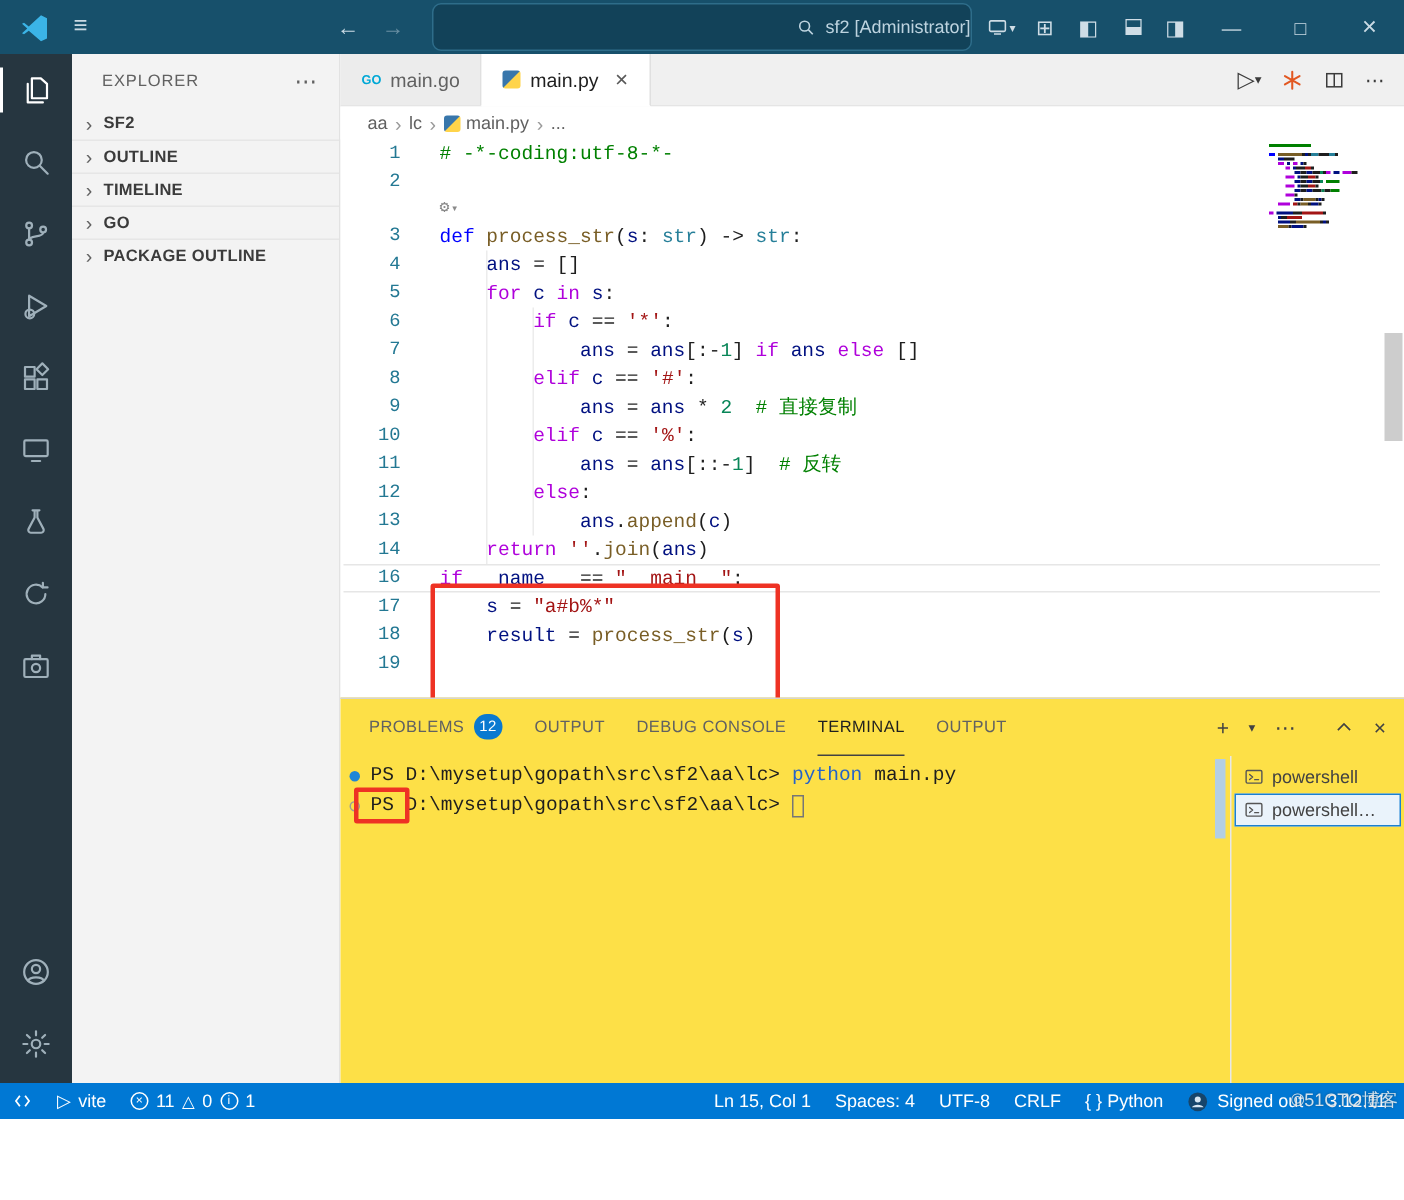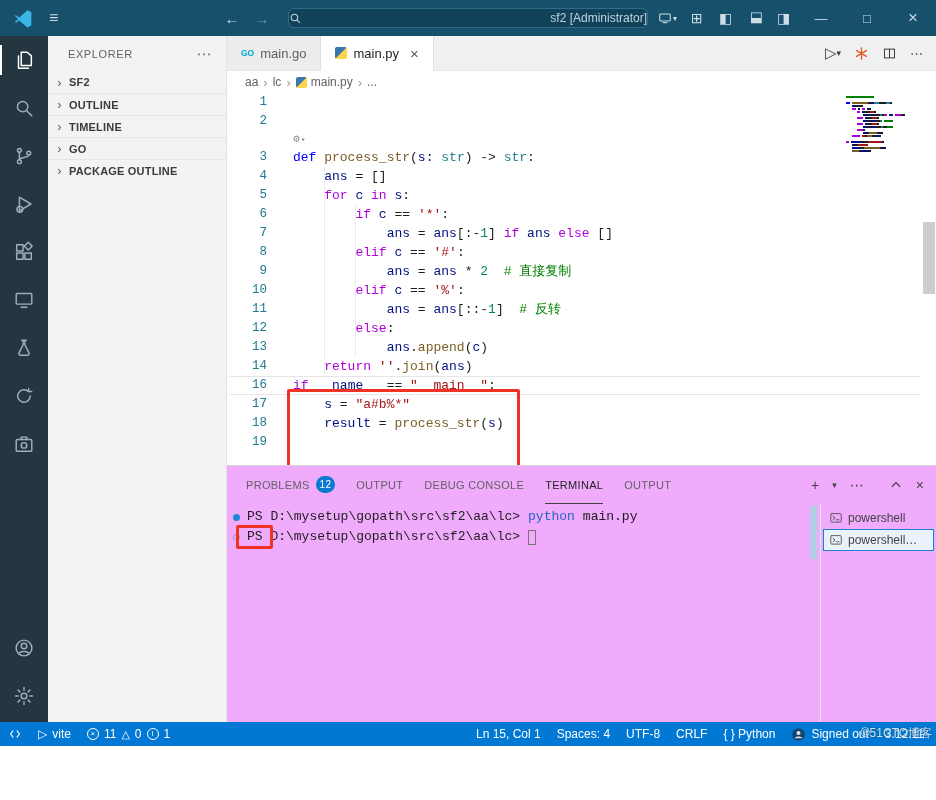--- a/index.html
+++ b/index.html
@@ -8,21 +8,21 @@
 svg{display:block}
 
 
 .titlebar{height:36px;background:#17506b;display:flex;align-items:center;position:relative;color:#c9dae4}
 .tb-left{display:flex;align-items:center;gap:16px;padding-left:13px}
 .logo{width:20px;height:20px}
 .tb-menu{font-size:16px}
 .tb-center{position:absolute;left:220px;top:0;height:36px;display:flex;align-items:center;gap:6px}
 .tb-arrow{font-size:15px;width:24px;text-align:center}
 .tb-arrow.dim{opacity:.45}
-.tb-search{width:360px;height:20px;margin-left:8px;background:#124259;border:1px solid #2e6d8a;border-radius:6px;display:flex;align-items:center;justify-content:space-between;gap:6px;font-size:12px;color:#bdd3df}
+.tb-search{width:360px;height:32px;margin-left:8px;background:#124259;border:1px solid #2e6d8a;border-radius:6px;display:flex;align-items:center;justify-content:flex-end;gap:6px;font-size:12px;color:#bdd3df}
 .tb-right{margin-left:auto;display:flex;align-items:center}
 .tb-ic{width:29px;height:36px;display:flex;align-items:center;justify-content:center;font-size:14px;color:#cfdde6}
 .tb-ic .dd{font-size:8px;margin-left:1px}
 .rotic{display:inline-block;transform:rotate(-90deg)}
 .win-btn{width:46px;height:36px;display:flex;align-items:center;justify-content:center;font-size:13px}
 .win-btn.close{font-size:17px}
 
 
 .main{display:flex;height:686px}
 .activitybar{width:48px;background:#263640;display:flex;flex-direction:column;align-items:center;color:#9fb0ba;flex:0 0 48px}
@@ -70,21 +70,21 @@
 .g1{left:97px;top:74px;height:209px}
 .g2{left:128px;top:112px;height:152px}
 .anno1{position:absolute;left:60px;top:296px;width:233px;height:81px;border:3px solid #ee3224;border-radius:2px;pointer-events:none}
 .minimap{position:absolute;top:3px;right:24px;width:66px}
 .mm-row{height:2px;margin-bottom:1px;display:flex}
 .mm-seg{height:2px;display:inline-block}
 .ed-scrollbar{position:absolute;top:0;right:0;width:14px;height:100%}
 .ed-thumb{position:absolute;top:129px;right:1px;width:12px;height:72px;background:#c4c4c4;opacity:.85}
 
 
-.panel{height:257px;border-top:1px solid #d4d4d4;display:flex;flex-direction:column;background:#f0abfc}
+.panel{height:257px;border-top:1px solid #d4d4d4;display:flex;flex-direction:column;background:#fde047}
 .panel-head{height:38px;display:flex;align-items:center;padding:0 12px 0 19px}
 .ptab{height:100%;display:flex;align-items:center;margin-right:21px;font-size:11px;letter-spacing:.3px;color:#616161;gap:6px;border-bottom:1px solid transparent}
 .ptab.active{color:#1f1f1f;border-bottom-color:#424242}
 .pbadge{min-width:17px;height:17px;border-radius:9px;background:#0a79d0;color:#fff;font-size:10px;display:inline-flex;align-items:center;justify-content:center;padding:0 4px}
 .panel-ic{margin-left:auto;display:flex;align-items:center;gap:13px;color:#424242;font-size:14px}
 .panel-ic .gap{margin-left:12px}
 .panel-ic svg{width:14px;height:14px}
 
 .terminal-wrap{flex:1;display:flex;min-height:0}
 .term-body{flex:1;position:relative;padding:3px 0 0 20px;font-family:"Liberation Mono","DejaVu Sans Mono",monospace;font-size:13px;line-height:20px;color:#1e1e1e}
@@ -312,21 +312,21 @@
         <span class="bc-item">
           <span>...</span>
         </span>
       </div>
 
     <div class="code-area">
       <div class="cur-line"></div>
       <div class="guide g1"></div>
       <div class="guide g2"></div>
       <div id="code-lines">
-          <div class="code-row"><span class="gutter-num">1</span></div>
+          <div class="code-row"><span class="gutter-num">1</span><span class="code-text"><span style="color: rgb(0, 128, 0);"># -*-coding:utf-8-*-</span></span></div>
           <div class="code-row"><span class="gutter-num">2</span><span class="code-text"></span></div>
           <div class="lens-row">
             <span class="gear-deco">⚙<span class="dd">▾</span></span>
           </div>
           <div class="code-row"><span class="gutter-num">3</span><span class="code-text"><span style="color: rgb(0, 0, 255);">def</span><span style="color: rgb(30, 30, 30);"> </span><span style="color: rgb(121, 94, 38);">process_str</span><span style="color: rgb(30, 30, 30);">(</span><span style="color: rgb(0, 16, 128);">s</span><span style="color: rgb(30, 30, 30);">: </span><span style="color: rgb(38, 127, 153);">str</span><span style="color: rgb(30, 30, 30);">) -&gt; </span><span style="color: rgb(38, 127, 153);">str</span><span style="color: rgb(30, 30, 30);">:</span></span></div>
           <div class="code-row"><span class="gutter-num">4</span><span class="code-text"><span style="color: rgb(30, 30, 30);">    </span><span style="color: rgb(0, 16, 128);">ans</span><span style="color: rgb(30, 30, 30);"> = []</span></span></div>
           <div class="code-row"><span class="gutter-num">5</span><span class="code-text"><span style="color: rgb(30, 30, 30);">    </span><span style="color: rgb(175, 0, 219);">for</span><span style="color: rgb(30, 30, 30);"> </span><span style="color: rgb(0, 16, 128);">c</span><span style="color: rgb(30, 30, 30);"> </span><span style="color: rgb(175, 0, 219);">in</span><span style="color: rgb(30, 30, 30);"> </span><span style="color: rgb(0, 16, 128);">s</span><span style="color: rgb(30, 30, 30);">:</span></span></div>
           <div class="code-row"><span class="gutter-num">6</span><span class="code-text"><span style="color: rgb(30, 30, 30);">        </span><span style="color: rgb(175, 0, 219);">if</span><span style="color: rgb(30, 30, 30);"> </span><span style="color: rgb(0, 16, 128);">c</span><span style="color: rgb(30, 30, 30);"> == </span><span style="color: rgb(163, 21, 21);">'*'</span><span style="color: rgb(30, 30, 30);">:</span></span></div>
           <div class="code-row"><span class="gutter-num">7</span><span class="code-text"><span style="color: rgb(30, 30, 30);">            </span><span style="color: rgb(0, 16, 128);">ans</span><span style="color: rgb(30, 30, 30);"> = </span><span style="color: rgb(0, 16, 128);">ans</span><span style="color: rgb(30, 30, 30);">[:-</span><span style="color: rgb(9, 134, 88);">1</span><span style="color: rgb(30, 30, 30);">] </span><span style="color: rgb(175, 0, 219);">if</span><span style="color: rgb(30, 30, 30);"> </span><span style="color: rgb(0, 16, 128);">ans</span><span style="color: rgb(30, 30, 30);"> </span><span style="color: rgb(175, 0, 219);">else</span><span style="color: rgb(30, 30, 30);"> []</span></span></div>
           <div class="code-row"><span class="gutter-num">8</span><span class="code-text"><span style="color: rgb(30, 30, 30);">        </span><span style="color: rgb(175, 0, 219);">elif</span><span style="color: rgb(30, 30, 30);"> </span><span style="color: rgb(0, 16, 128);">c</span><span style="color: rgb(30, 30, 30);"> == </span><span style="color: rgb(163, 21, 21);">'#'</span><span style="color: rgb(30, 30, 30);">:</span></span></div>

